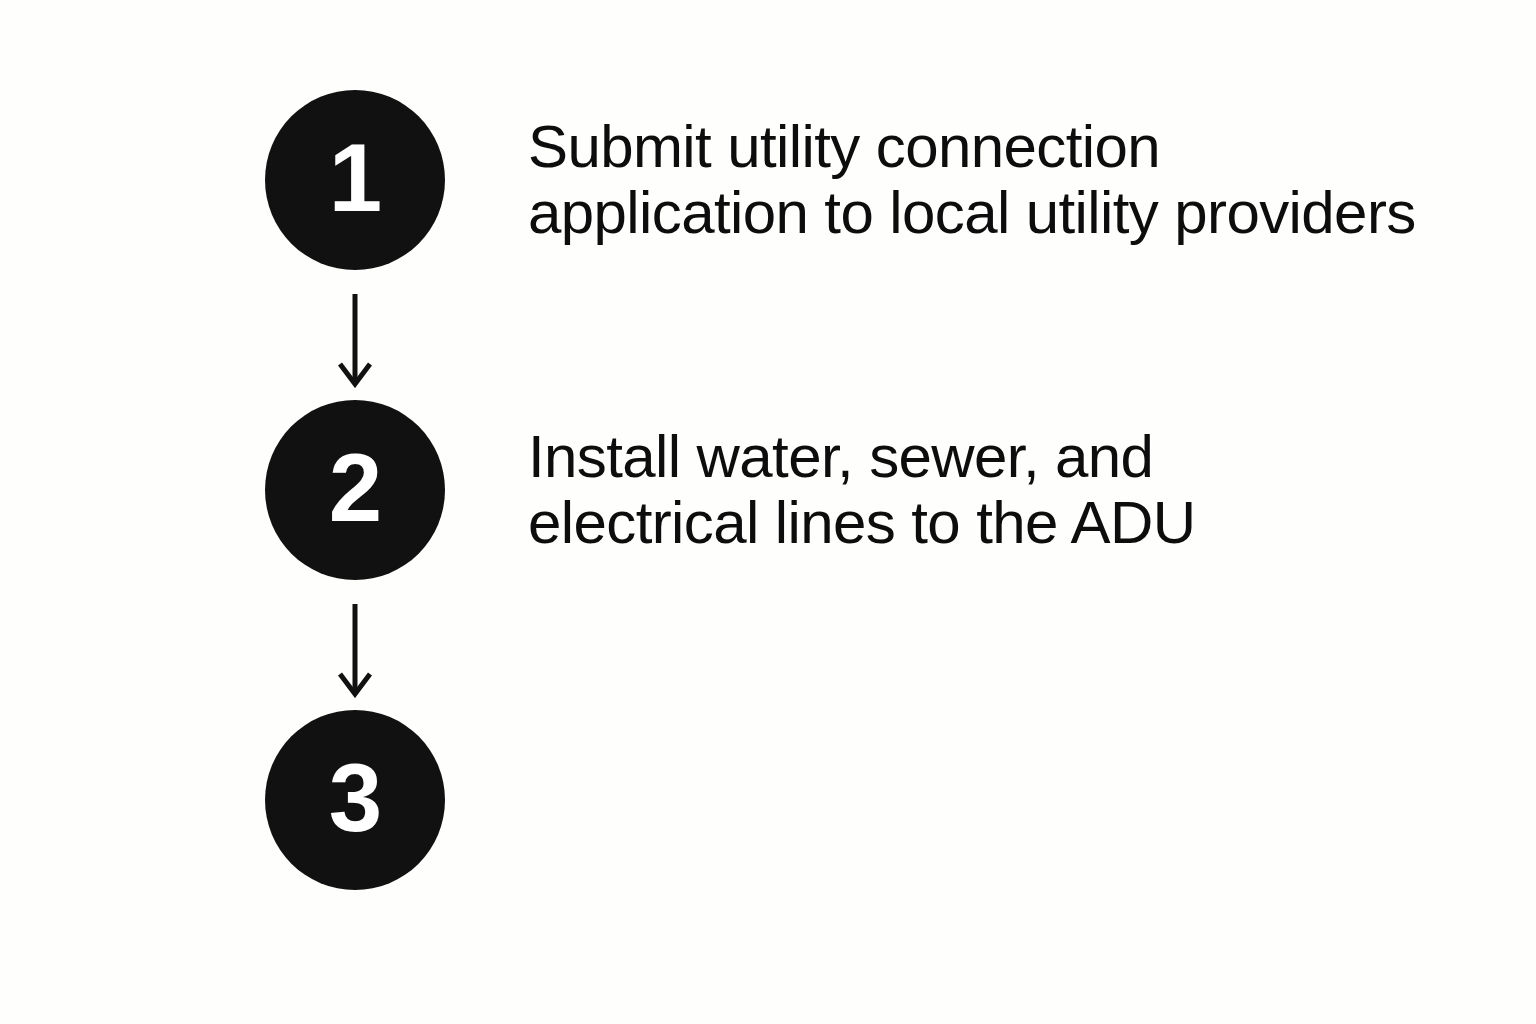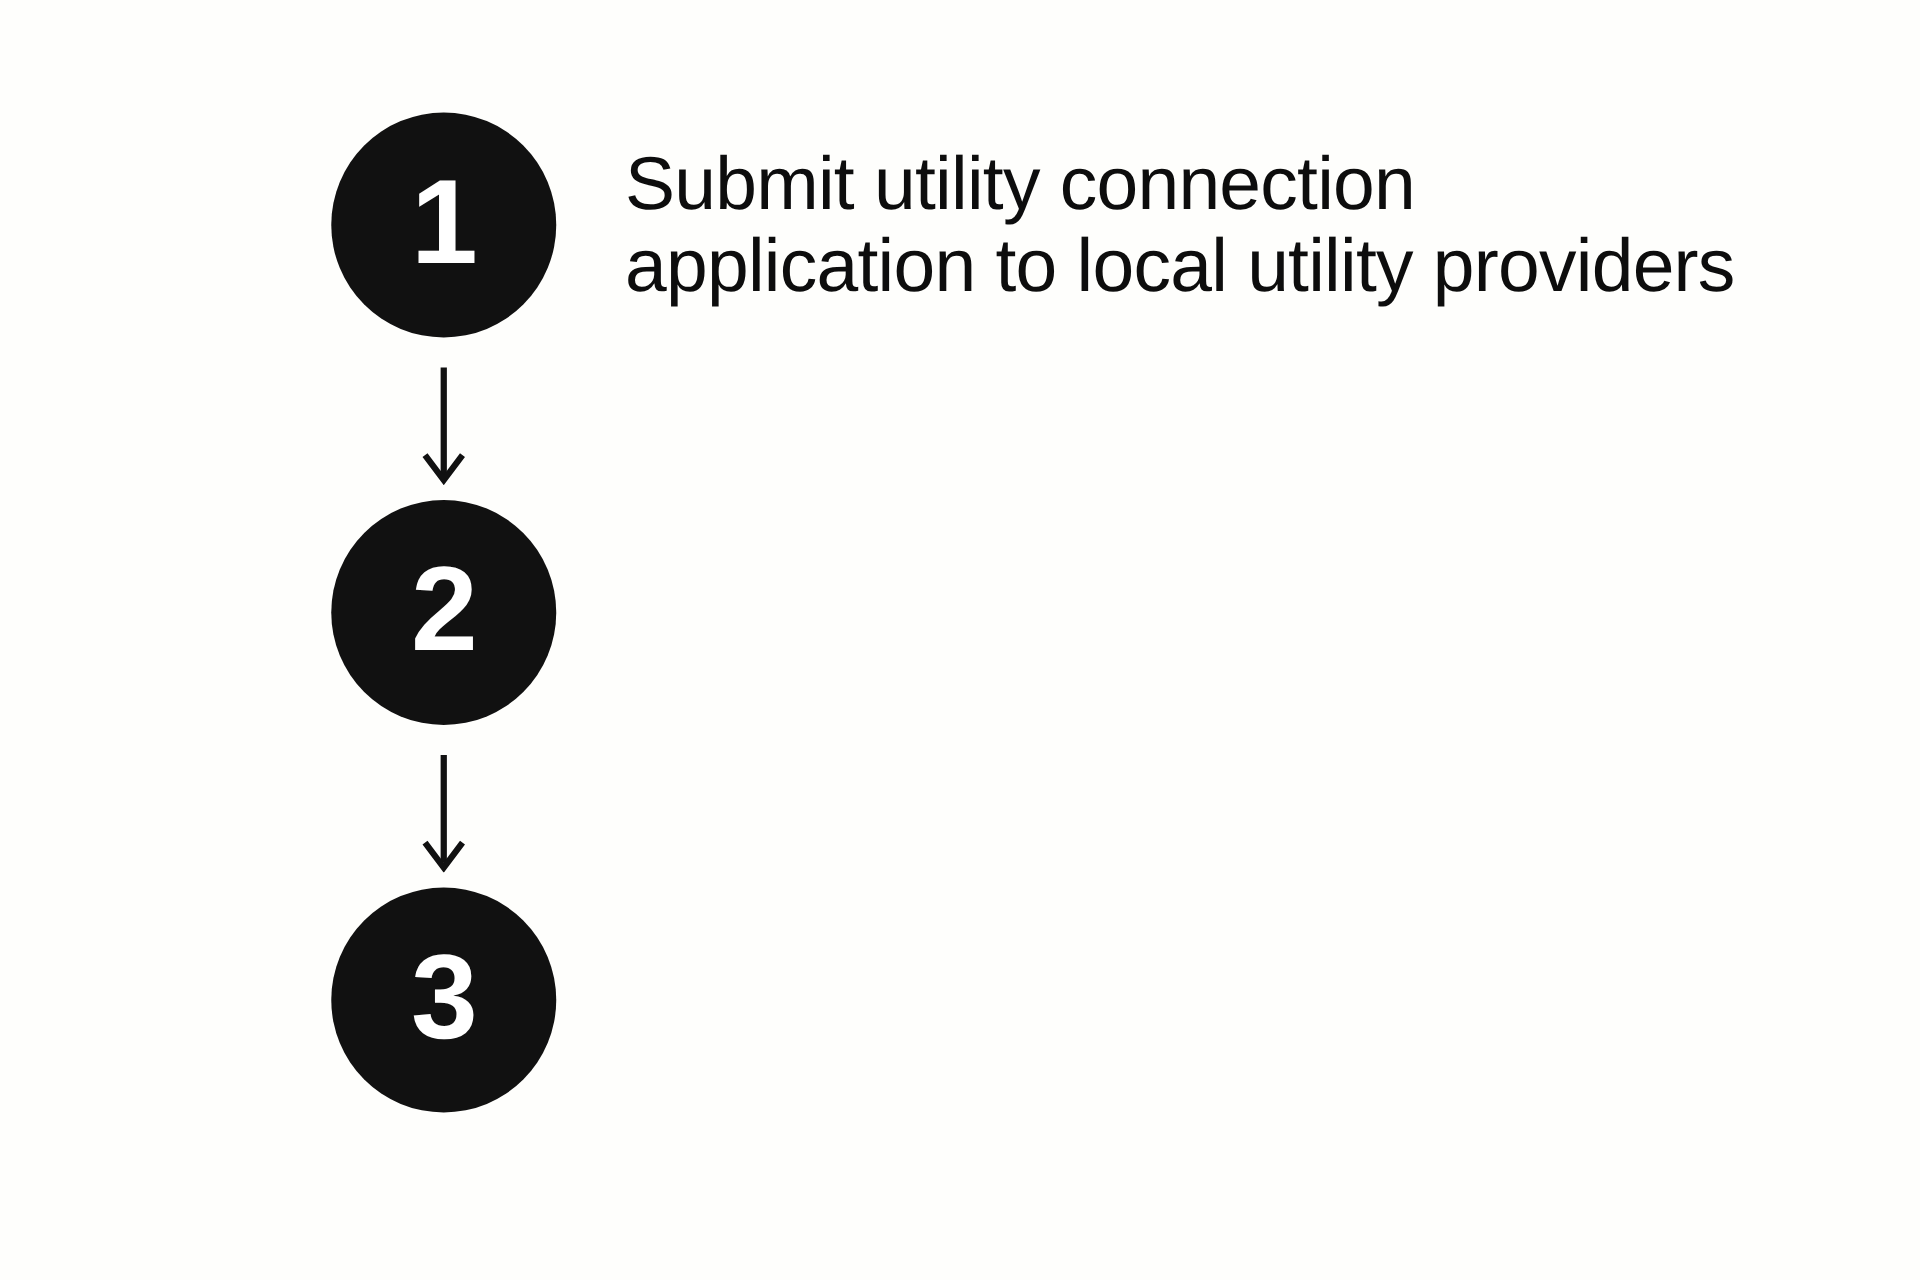--- a/index.html
+++ b/index.html
@@ -51,21 +51,21 @@
     font-size: 96px;
     font-weight: 700;
     line-height: 1;
     letter-spacing: -1px;
     display: block;
     margin-top: -4px;
   }
 
   .step-text {
     flex: 1 1 auto;
-    margin-left: 55px;
+    margin-left: 83px;
     color: #0d0d0d;
     font-family: "Liberation Sans", sans-serif;
     font-size: 60px;
     font-weight: 400;
     line-height: 66px;
     letter-spacing: -0.6px;
     white-space: pre-line;
   }
 
   .connector {
@@ -105,20 +105,22 @@
     <svg viewBox="0 0 52 96" xmlns="http://www.w3.org/2000/svg" aria-hidden="true">
       <line x1="26" y1="2" x2="26" y2="88" stroke="#111111" stroke-width="5" stroke-linecap="butt"></line>
       <polyline points="11,72 26,92 41,72" fill="none" stroke="#111111" stroke-width="5" stroke-linecap="butt" stroke-linejoin="miter"></polyline>
     </svg>
   </div>
 
   <div class="step-row" id="step-row-2">
     <div class="step-badge">
       <span class="step-number">2</span>
     </div>
+    <div class="step-text">Install water, sewer, and
+electrical lines to the ADU</div>
   </div>
 
   <div class="connector" id="connector-2">
     <svg viewBox="0 0 52 96" xmlns="http://www.w3.org/2000/svg" aria-hidden="true">
       <line x1="26" y1="2" x2="26" y2="88" stroke="#111111" stroke-width="5" stroke-linecap="butt"></line>
       <polyline points="11,72 26,92 41,72" fill="none" stroke="#111111" stroke-width="5" stroke-linecap="butt" stroke-linejoin="miter"></polyline>
     </svg>
   </div>
 
   <div class="step-row" id="step-row-3">

